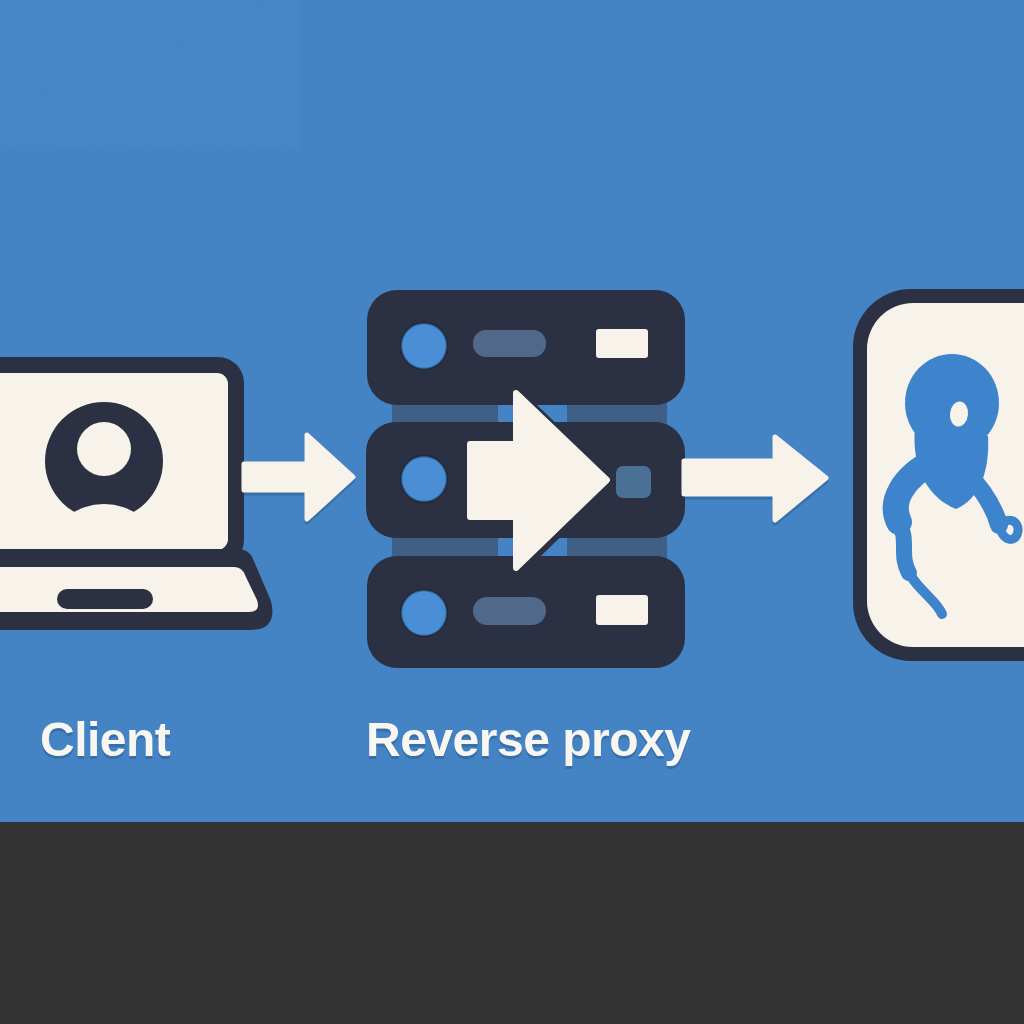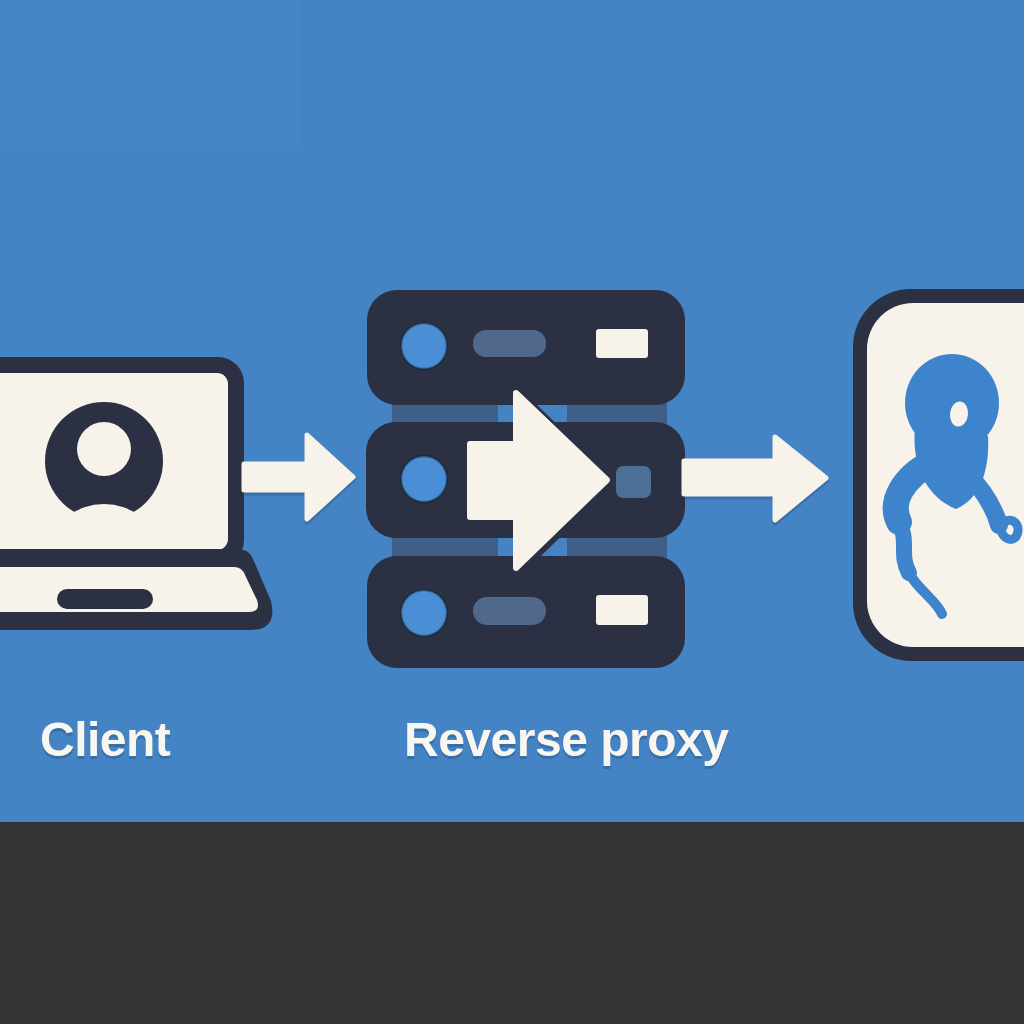--- a/index.html
+++ b/index.html
@@ -25,21 +25,21 @@
     position:absolute;
     color:var(--text,#f8f6f1);
     font-size:48px;
     font-weight:700;
     letter-spacing:-0.5px;
     line-height:1;
     text-shadow:0 3px 0 rgba(30,60,100,0.30);
     white-space:nowrap;
   }
   .label-client{left:40px;top:716px;}
-  .label-proxy{left:366px;top:716px;margin-left:38px;}
+  .label-proxy{left:366px;top:716px;}
   .grain{position:absolute;inset:0;pointer-events:none;mix-blend-mode:overlay;opacity:0.07;}
 </style>
 </head>
 <body>
 
 <div class="canvas">
 
   <svg class="art" viewBox="0 0 1024 1024" aria-hidden="true">
 
     <g>

